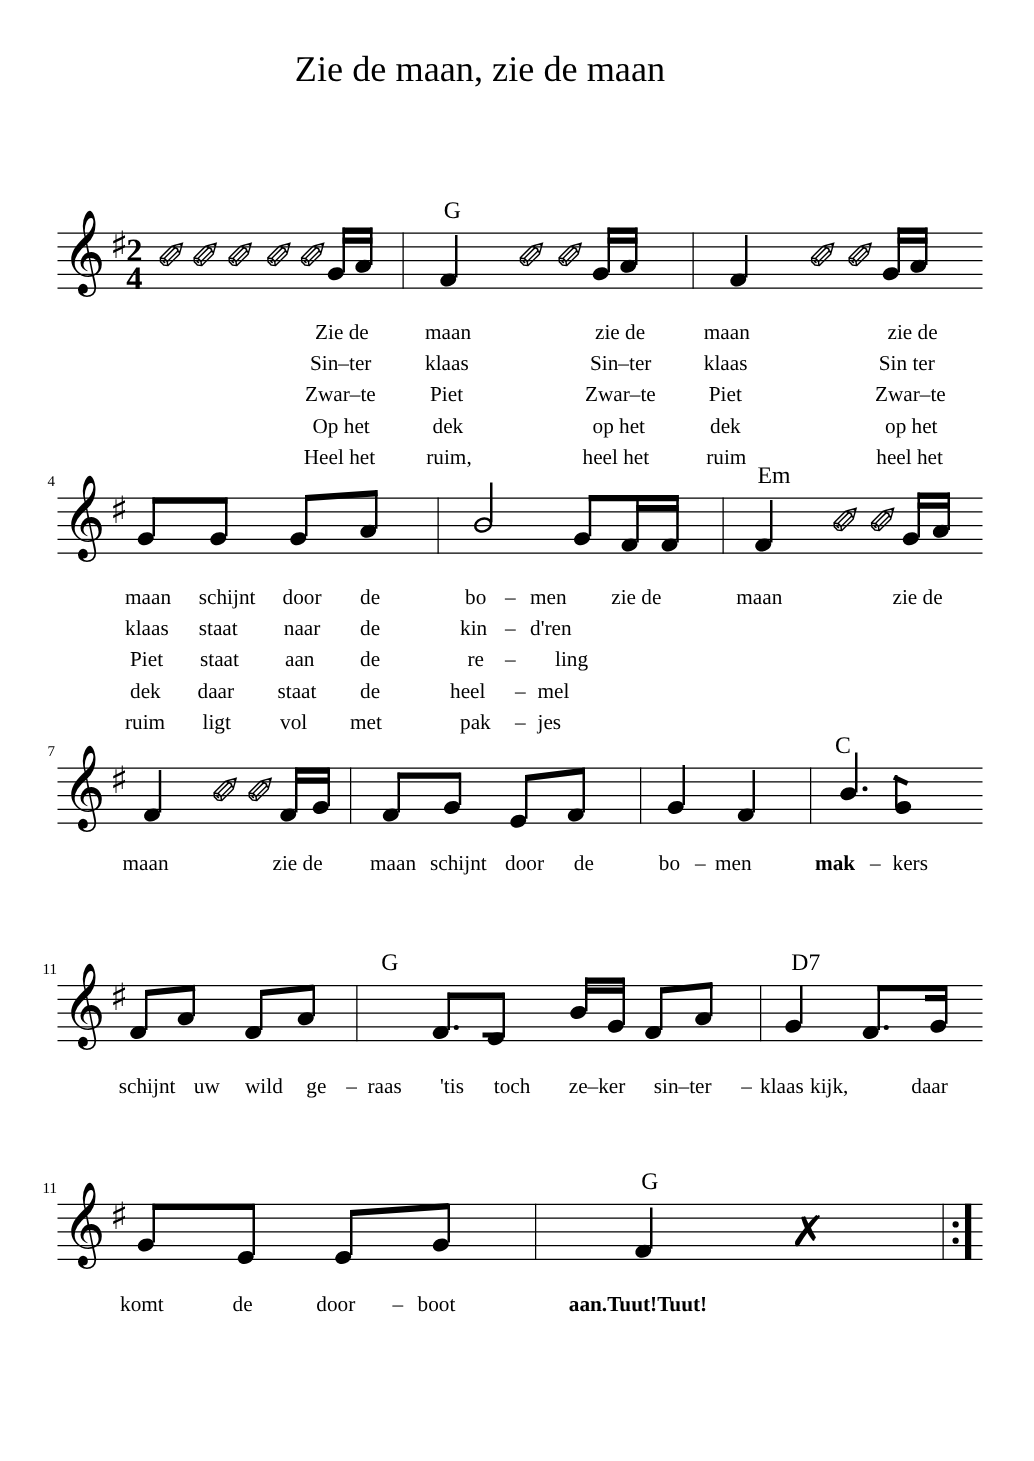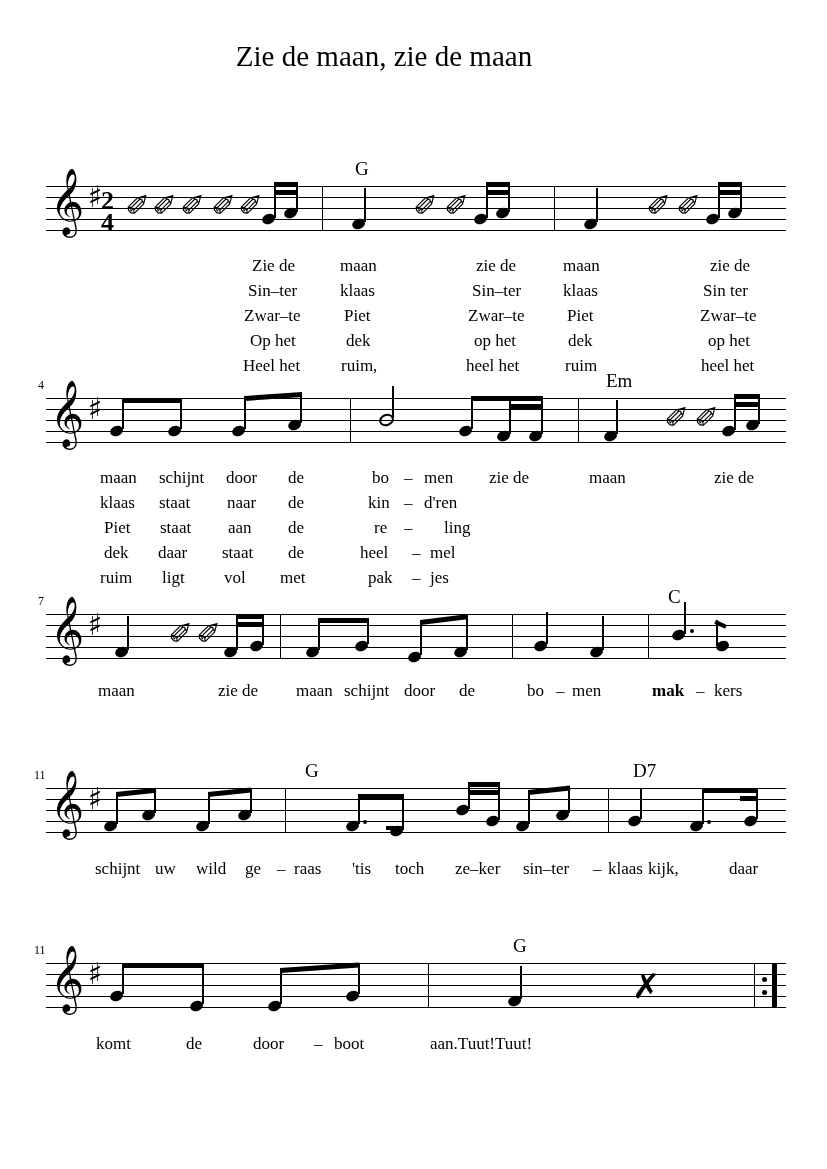--- a/index.html
+++ b/index.html
@@ -464,14 +464,14 @@
   <div class="barline" style="left:754px;top:963px;height:45px;"></div>
   <div class="barline thick" style="left:772px;top:963px;height:45px;"></div>
   <div class="repeatdot" style="left:762px;top:977px;"></div>
   <div class="repeatdot" style="left:762px;top:990px;"></div>
 
   <div class="lyric" style="left:96px;top:1034px;">komt</div>
   <div class="lyric" style="left:186px;top:1034px;">de</div>
   <div class="lyric" style="left:253px;top:1034px;">door</div>
   <div class="lyric" style="left:314px;top:1034px;">–</div>
   <div class="lyric" style="left:334px;top:1034px;">boot</div>
-  <div class="lyric" style="left:430px;top:1034px;">aan.Tuut!Tuut!</div>
+  <div class="lyric" style="left:455px;top:1034px;font-weight:bold;">aan.Tuut!Tuut!</div>
 </div>
 
 </body></html>

